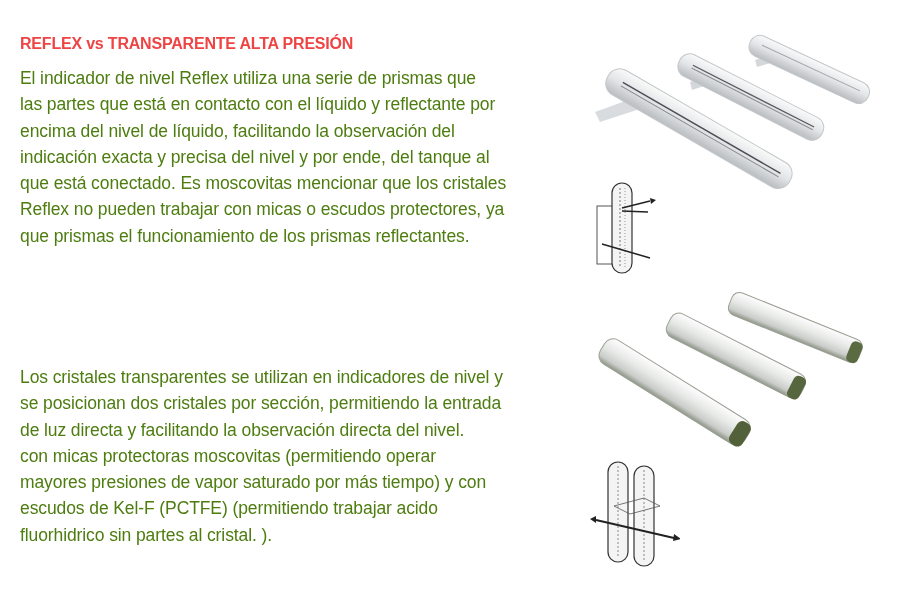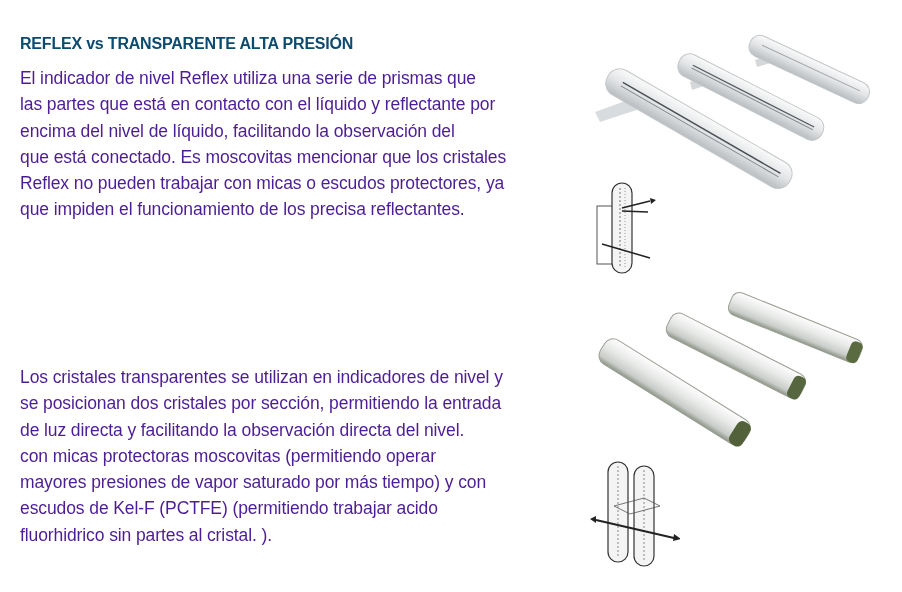--- a/index.html
+++ b/index.html
@@ -1,39 +1,40 @@
 <!DOCTYPE html>
 <html><head>
 <meta charset="utf-8">
 <style>
   html, body { margin: 0; padding: 0; background: #ffffff; }
   body { width: 902px; height: 592px; position: relative; overflow: hidden;
          font-family: "Liberation Sans", sans-serif; color: #1c2b7c; }
   .heading { position: absolute; left: 20px; top: 35px; font-size: 16px; font-weight: bold;
-             letter-spacing: -0.2px; color: #0c4a6e; }
+             letter-spacing: -0.2px; color: #ef4444; }
   .para { position: absolute; left: 20px; width: 540px; font-size: 17.5px; line-height: 26.3px;
-          color: #4c1d95; letter-spacing: -0.1px; }
+          color: #4d7c0f; letter-spacing: -0.1px; }
   .para .line { display: block; white-space: nowrap; }
   #p1 { top: 65px; }
   #p2 { top: 364px; }
   .figure { position: absolute; }
   svg { display: block; }
 </style>
 </head>
 <body>
 
 <div class="heading">REFLEX vs TRANSPARENTE ALTA PRESIÓN</div>
 
 <div id="p1" class="para">
   <span class="line">El indicador de nivel Reflex utiliza una serie de prismas que</span>
   <span class="line">las partes que está en contacto con el líquido y reflectante por</span>
   <span class="line">encima del nivel de líquido, facilitando la observación del</span>
+  <span class="line">indicación exacta y precisa del nivel y por ende, del tanque al</span>
   <span class="line">que está conectado. Es moscovitas mencionar que los cristales</span>
   <span class="line">Reflex no pueden trabajar con micas o escudos protectores, ya</span>
-  <span class="line">que impiden el funcionamiento de los precisa reflectantes.</span>
+  <span class="line">que prismas el funcionamiento de los prismas reflectantes.</span>
 </div>
 
 <div id="p2" class="para">
   <span class="line">Los cristales transparentes se utilizan en indicadores de nivel y</span>
   <span class="line">se posicionan dos cristales por sección, permitiendo la entrada</span>
   <span class="line">de luz directa y facilitando la observación directa del nivel.</span>
   <span class="line">con micas protectoras moscovitas (permitiendo  operar</span>
   <span class="line">mayores presiones de vapor saturado por más tiempo) y con</span>
   <span class="line">escudos de Kel-F (PCTFE) (permitiendo trabajar acido</span>
   <span class="line">fluorhidrico sin partes al cristal. ).</span>

